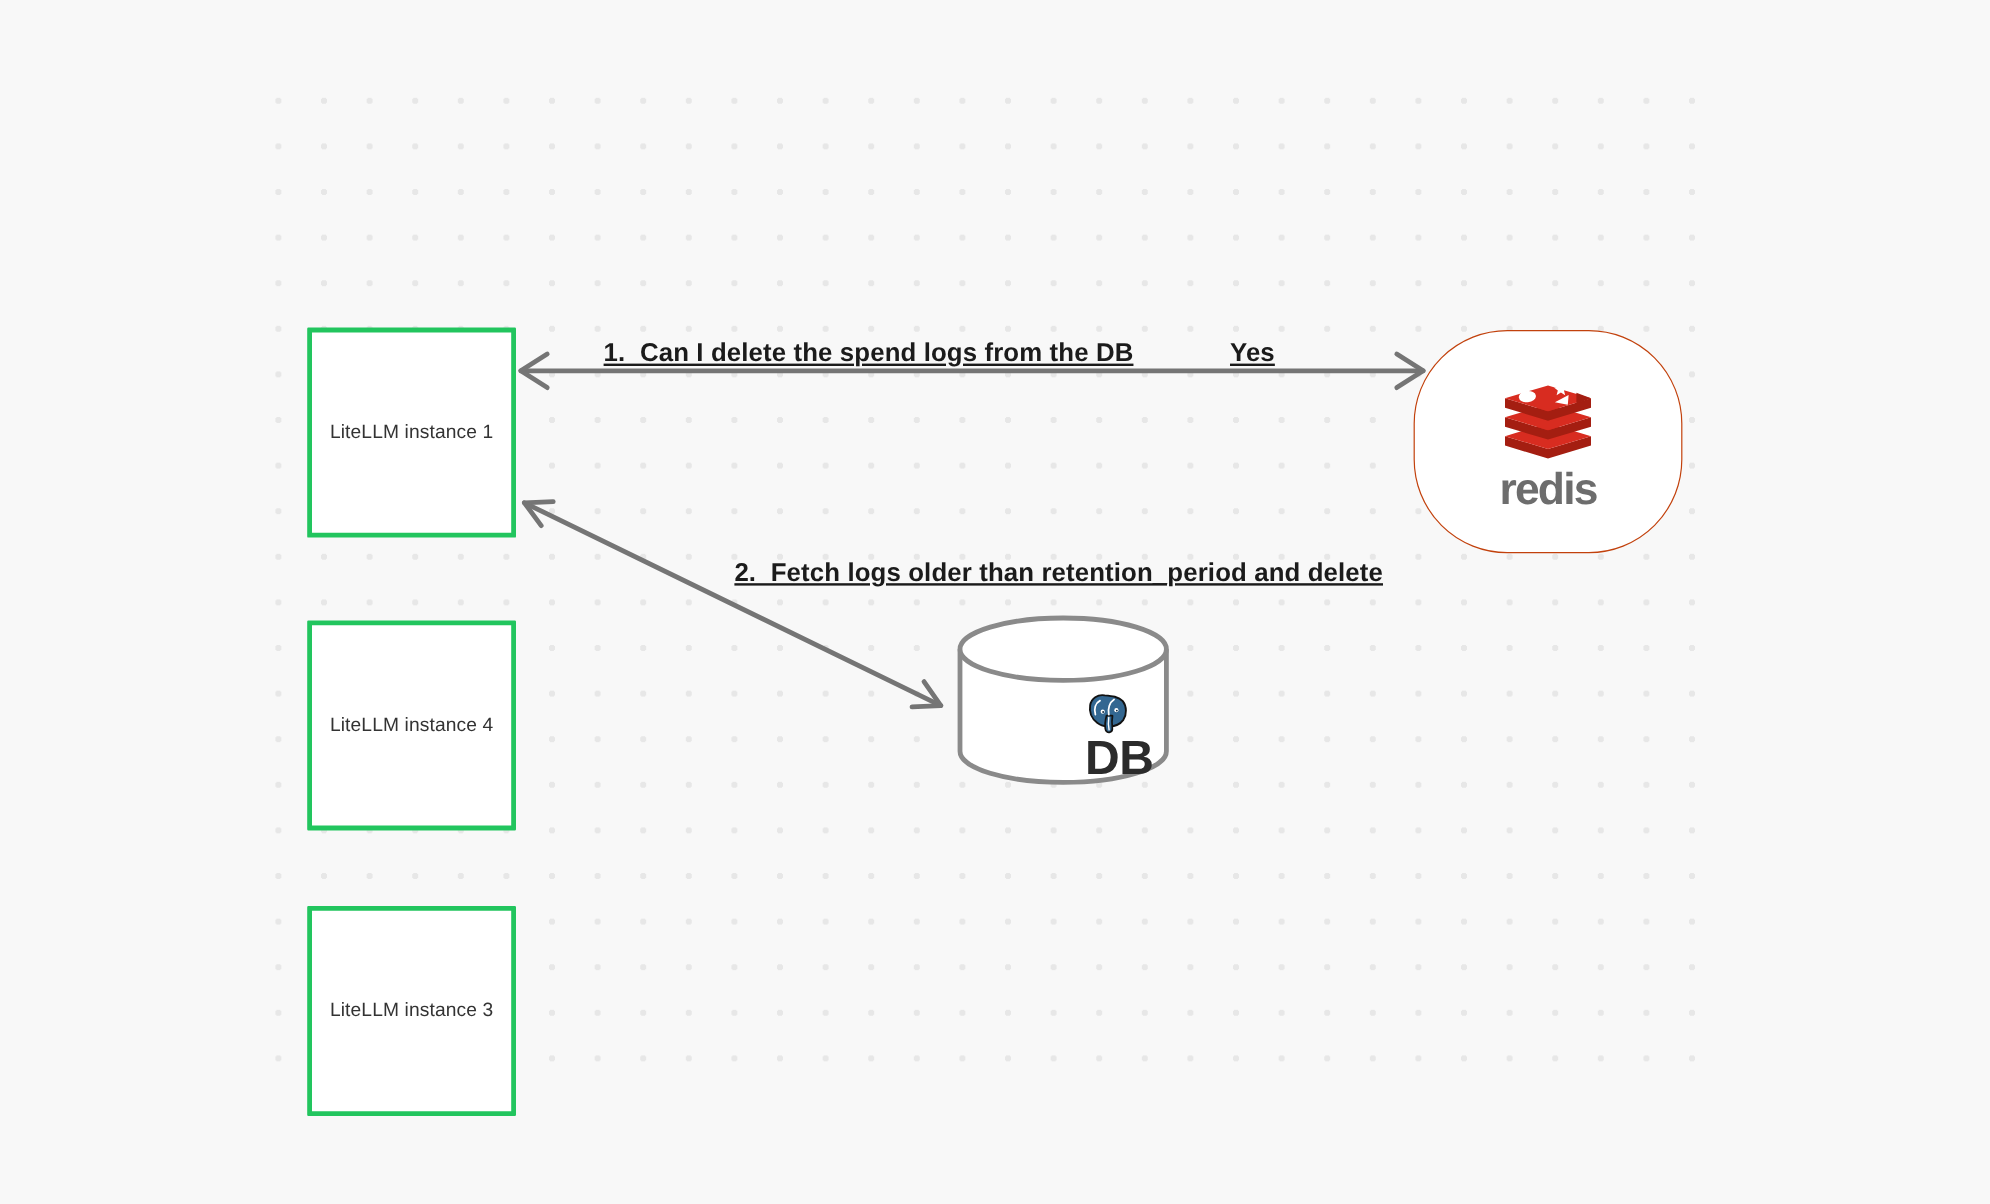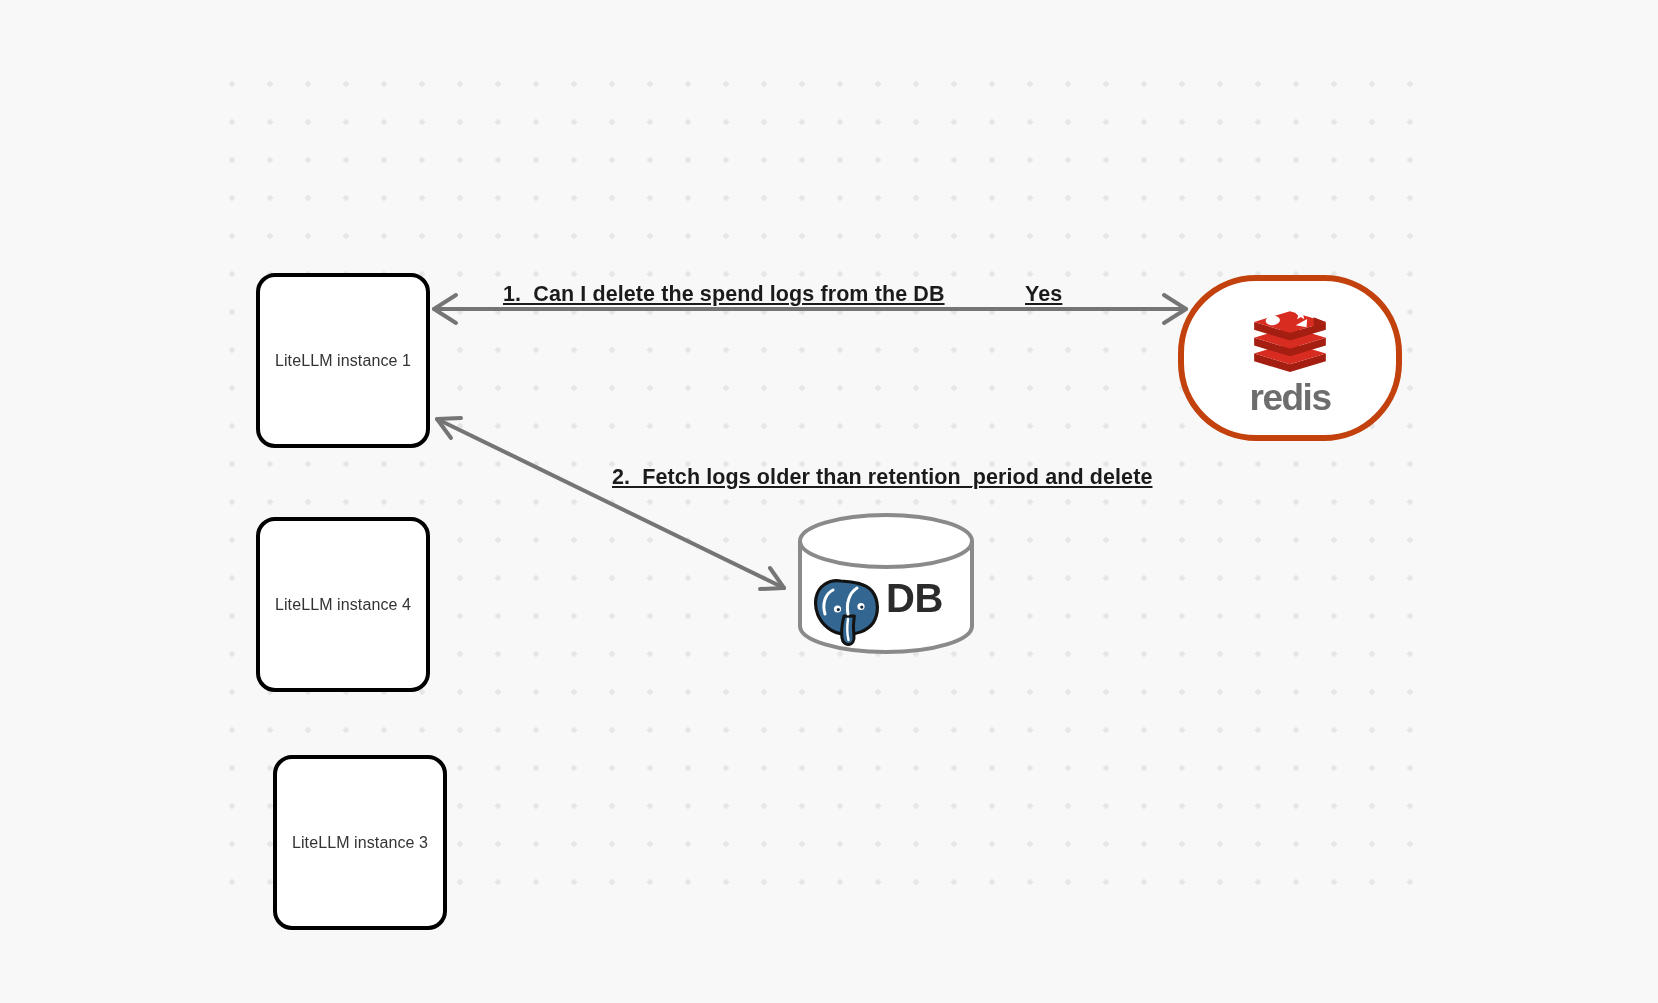--- a/index.html
+++ b/index.html
@@ -11,52 +11,52 @@
   
   .dot-grid{
     position:absolute;left:213px;top:65px;width:1216px;height:836px;
     background-image:radial-gradient(circle,#e7e7e7 2.6px,rgba(0,0,0,0) 2.8px);
     background-size:38px 38px;
     background-position:0 0;
   }
   
   .inst-box{
     position:absolute;left:256px;width:174px;height:175px;
-    background:#ffffff;border:4px solid #000000;border-radius:19px;
+    background:#ffffff;border:4px solid #22c55e;border-radius:1px;
     box-sizing:border-box;
     display:flex;align-items:center;justify-content:center;
   }
   .inst-label{
     font-size:16px;color:#333333;letter-spacing:.1px;
   }
   #box1{top:273px;}
   #box2{top:517px;}
-  #box3{top:755px;margin-left:17px;}
+  #box3{top:755px;}
 
   
   .redis-node{
-    position:absolute;left:1178px;top:275px;width:224px;height:166px;
-    background:#ffffff;border:6px solid #c2410c;border-radius:78px;
+    position:absolute;left:1178px;top:275px;width:224px;height:186px;
+    background:#ffffff;border:1px solid #c2410c;border-radius:78px;
     box-sizing:border-box;
     display:flex;flex-direction:column;align-items:center;justify-content:center;
     padding-top:6px;
   }
   .redis-wordmark{
     font-size:37px;font-weight:700;color:#6d6d6d;letter-spacing:-1.5px;
     line-height:1;margin-top:1px;
   }
 
   
   .db-node{
     position:absolute;left:797px;top:512px;width:178px;height:145px;
   }
   .db-cyl{position:absolute;left:0;top:0;}
   .db-inner{
     position:absolute;left:14px;top:66px;width:150px;height:74px;
-    display:flex;align-items:flex-start;
+    display:flex;align-items:flex-end;flex-direction:column;
   }
   .db-label{
     font-size:40px;font-weight:600;color:#2b2b2b;line-height:1;
     margin-left:1px;letter-spacing:-.5px;
   }
 
   
   .edges-layer{position:absolute;left:0;top:0;width:1658px;height:1003px;pointer-events:none;}
 
   

